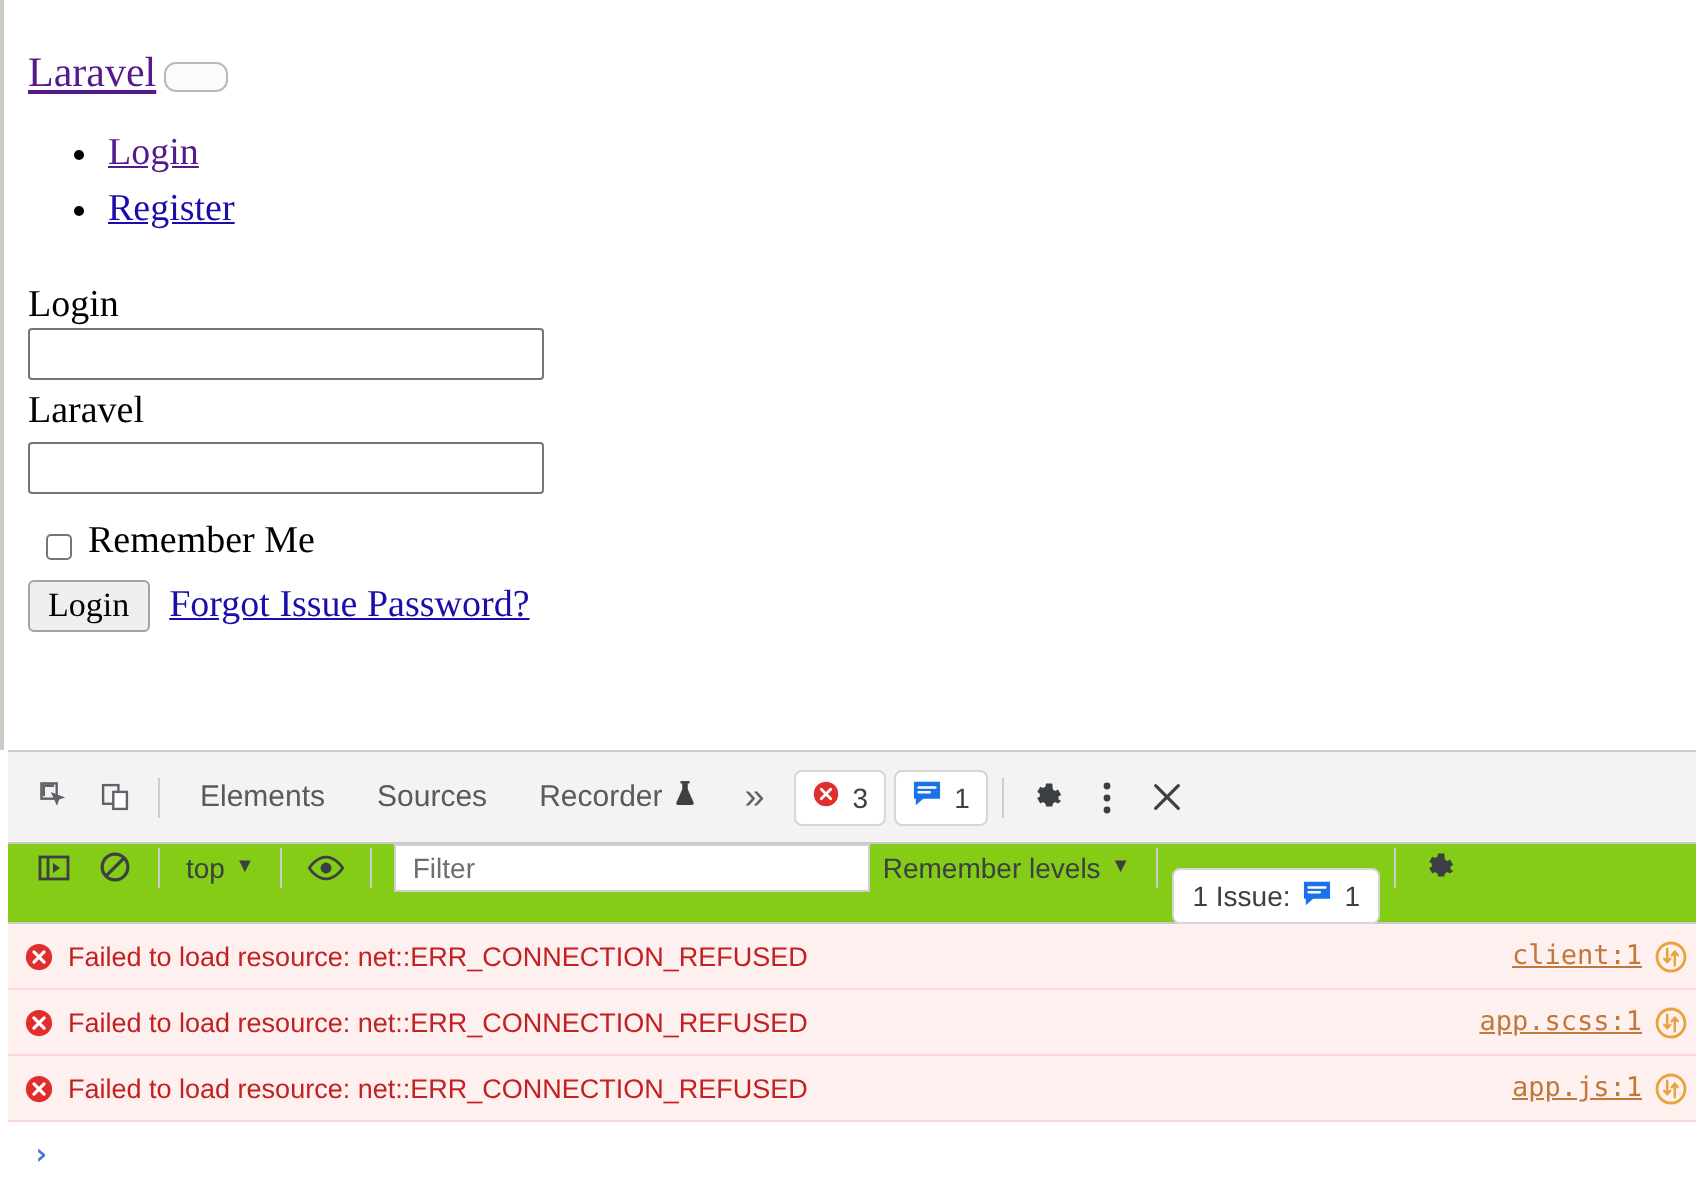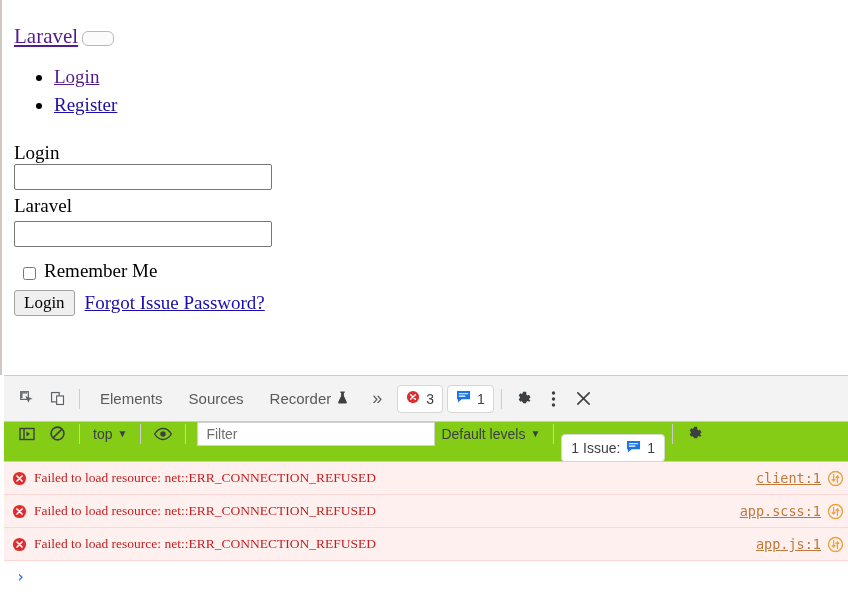--- a/index.html
+++ b/index.html
@@ -275,21 +275,21 @@
     align-items: center;
     height: 33px;
     background: #fff0f0;
     border-bottom: 1px solid #ffd6d6;
     padding: 0 8px 0 8px;
     box-sizing: border-box;
   }
   .msg-icon { width: 22px; flex: none; display: flex; align-items: center; }
   .msg-text {
     flex: 1 1 auto;
-    font-family: Liberation Serif, serif;
+    font-family: Liberation Sans, sans-serif;
     font-size: 13.5px;
     color: #c32121;
     white-space: nowrap;
     overflow: hidden;
   }
   .msg-src {
     font-family: "DejaVu Sans Mono", "Liberation Mono", monospace;
     font-size: 13.5px;
     color: #c0793a;
     text-decoration: underline;
@@ -463,21 +463,21 @@
         <path d="M11 1C5.5 1 1.8 7 1.8 7S5.5 13 11 13s9.2-6 9.2-6S16.5 1 11 1z" fill="none" stroke="#3c4043" stroke-width="1.5"></path>
         <circle cx="11" cy="7" r="3" fill="#3c4043"></circle>
       </svg>
     </div>
 
     <div class="vsep"></div>
 
     <input class="filter-input" type="text" placeholder="Filter" style="">
 
     <div class="ctx-select">
-      <span>Default levels</span>
+      <span>Remember levels</span>
       <span class="caret">▼</span>
     </div>
 
     <div class="vsep"></div>
 
     <div class="issues-pill">
       <span>1 Issue:</span>
       <span>
         <svg width="15" height="14" viewBox="0 0 16 15">
           <path d="M1 1h14v9H6l-4 3.5V10H1z" fill="#1a73e8"></path>

